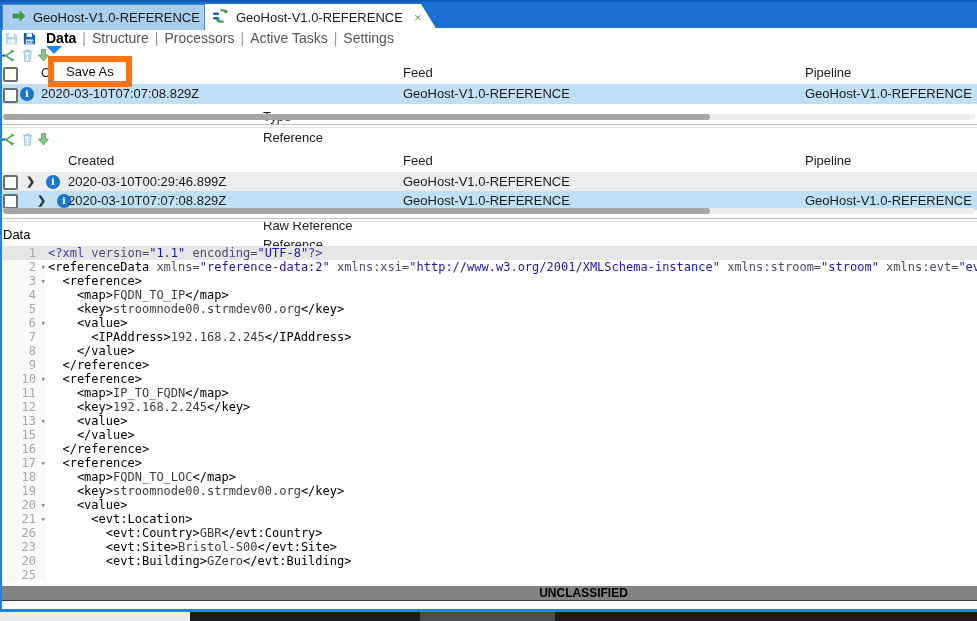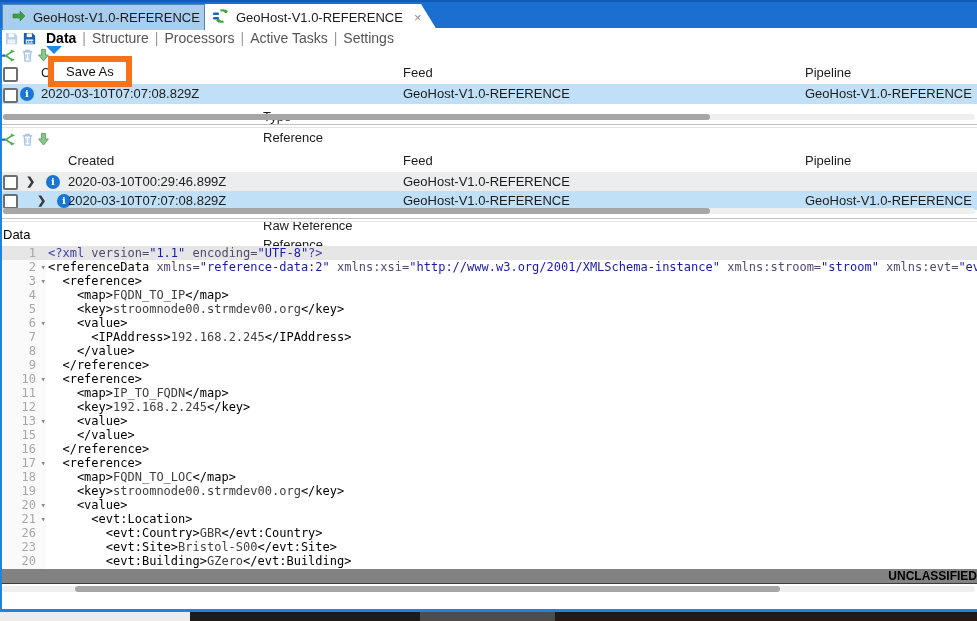--- a/index.html
+++ b/index.html
@@ -56,22 +56,22 @@
   .eline{display:flex;height:14px;}
   .gut{width:46px;flex:none;color:#a7a7a7;text-align:right;padding-right:10px;box-sizing:border-box;
        background:#fafafa;position:relative;}
   .gut .fold{position:absolute;right:0;top:0;font-size:9px;color:#8a8a8a;line-height:14px;}
   .code{flex:1;white-space:pre;padding-left:2px;overflow:hidden;}
   .eline.active,.eline.active .gut{background:#e6e6e6;}
   .tk-pi{color:#3c3ca6;}.tk-tag{color:#000000;margin-top:30px;}.tk-attr{color:#524a6e;}
   .tk-str{color:#1a1aa6;}.tk-txt{color:#3f3f3f;}
 
   
-  #classbar{left:0;top:569px;width:977px;height:14px;background:#828282;color:#000;
-            font-size:12px;font-weight:700;text-align:right;line-height:14px;
+  #classbar{left:0;top:586px;width:977px;height:14px;background:#828282;color:#000;
+            font-size:12px;font-weight:700;text-align:center;line-height:14px;
             border-bottom:1px solid #3c3c3c;box-sizing:content-box;text-indent:190px;}
   #blueline{left:0;top:609px;width:977px;height:3px;background:#1f83e0;}
   #taskbar{left:0;top:612px;width:977px;height:9px;background:#1c1c1c;}
   #taskbar .seg{position:absolute;top:0;height:9px;}
   #borderL{left:0;top:28px;width:2px;height:584px;background:#1f83e0;}
 </style>
 </head>
 <body>
 
 <div id="app">

